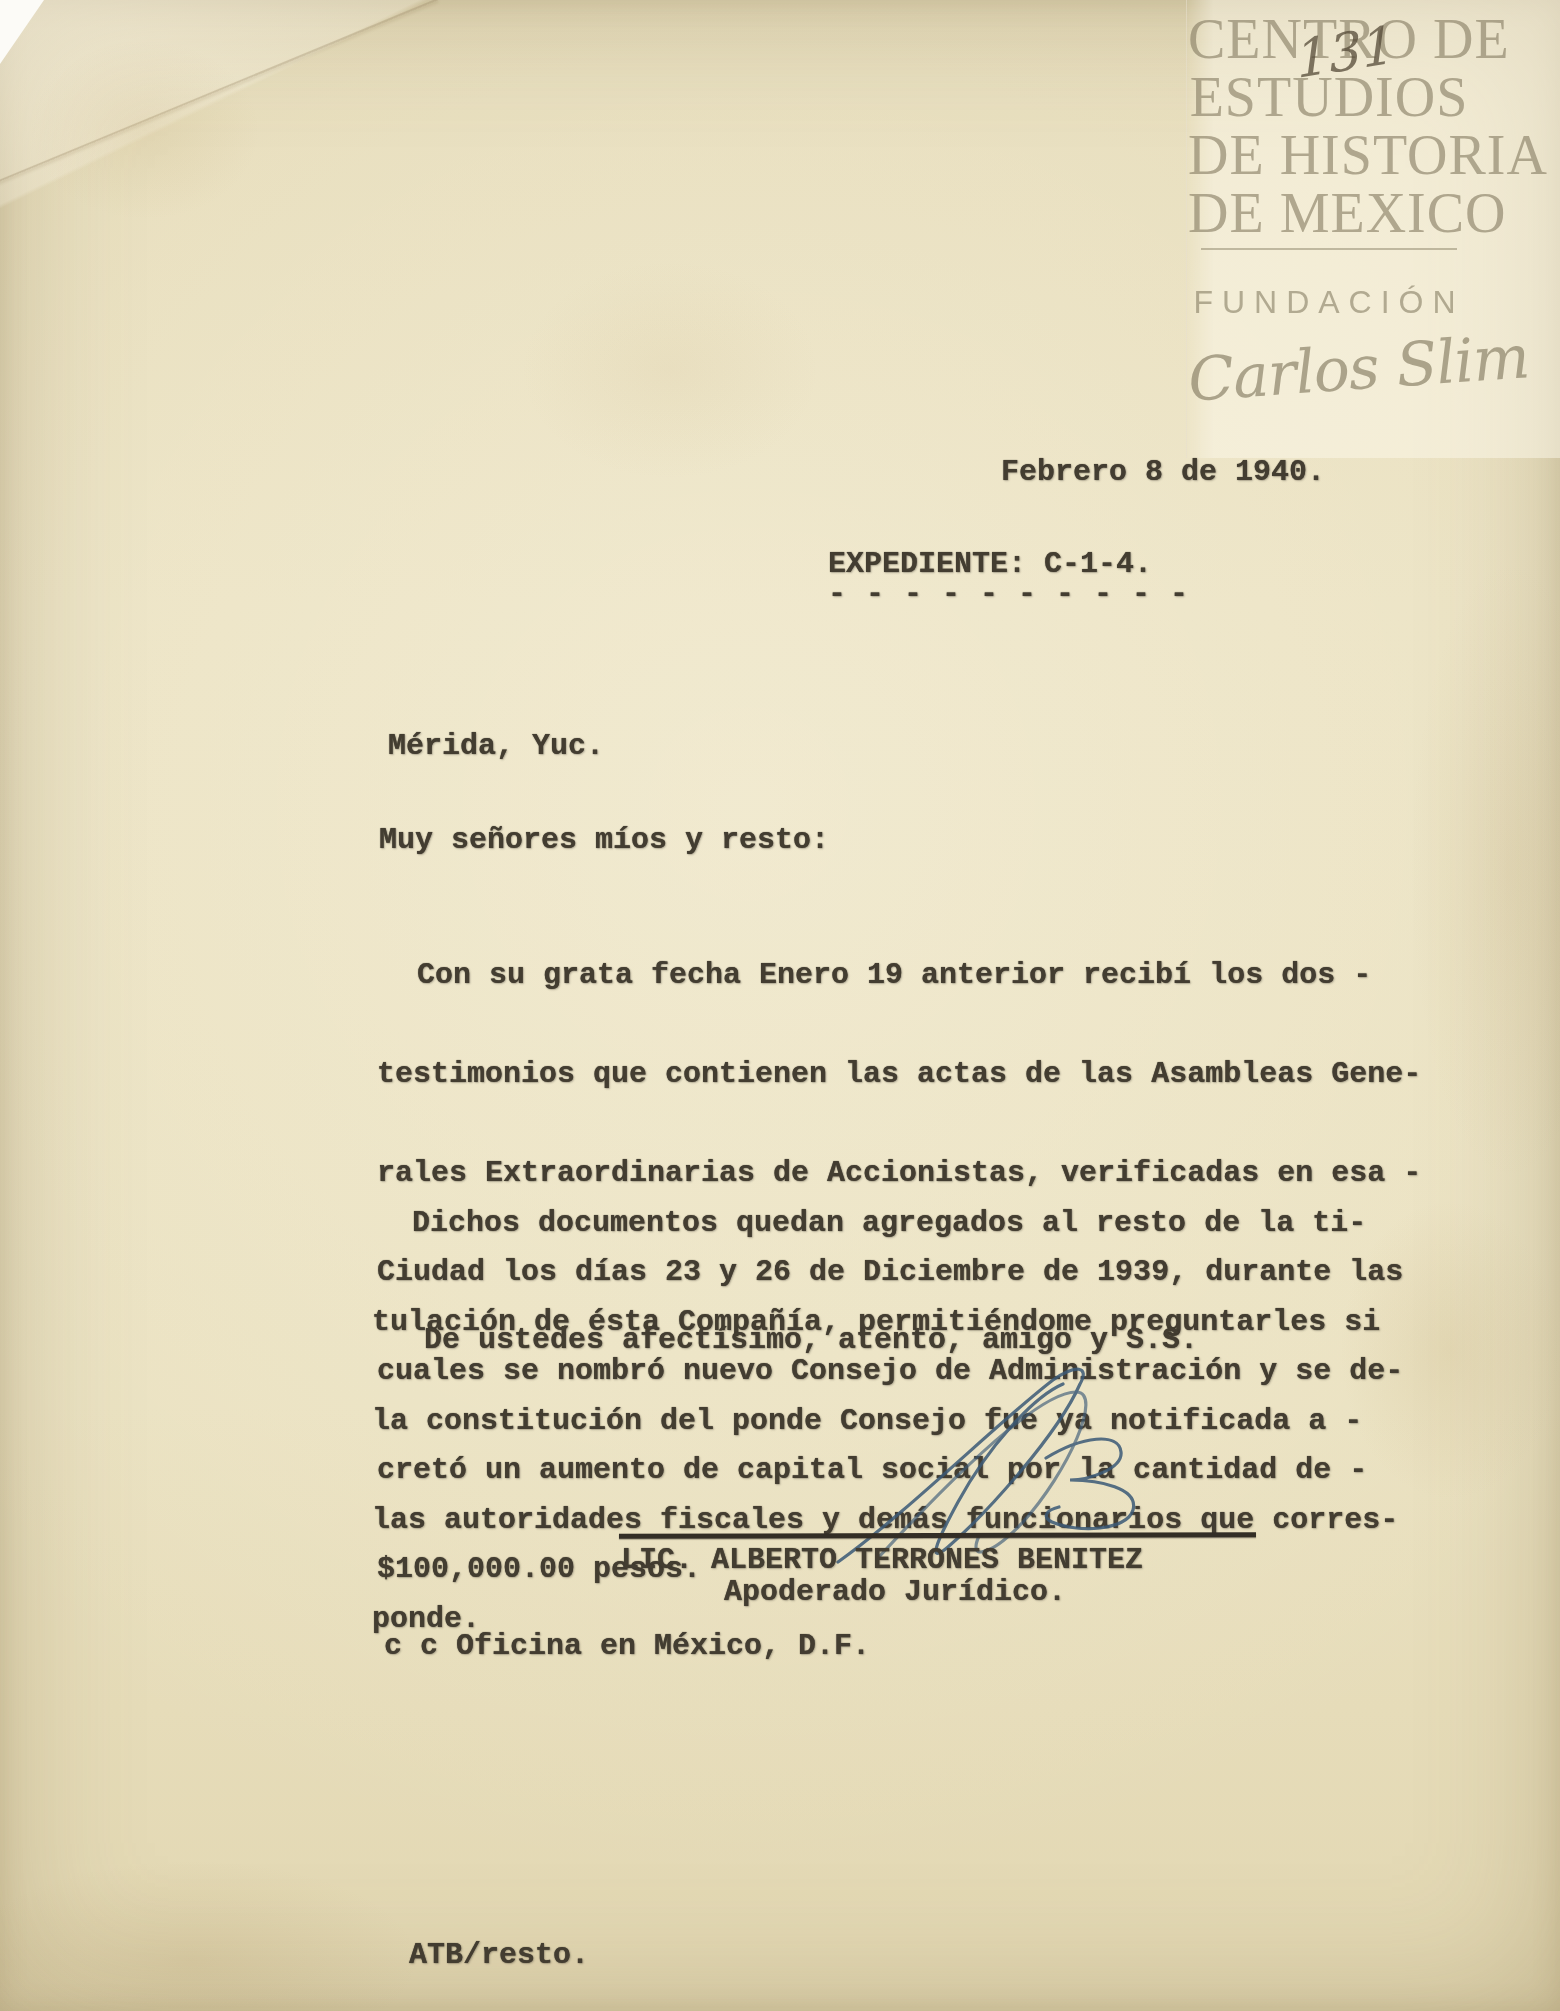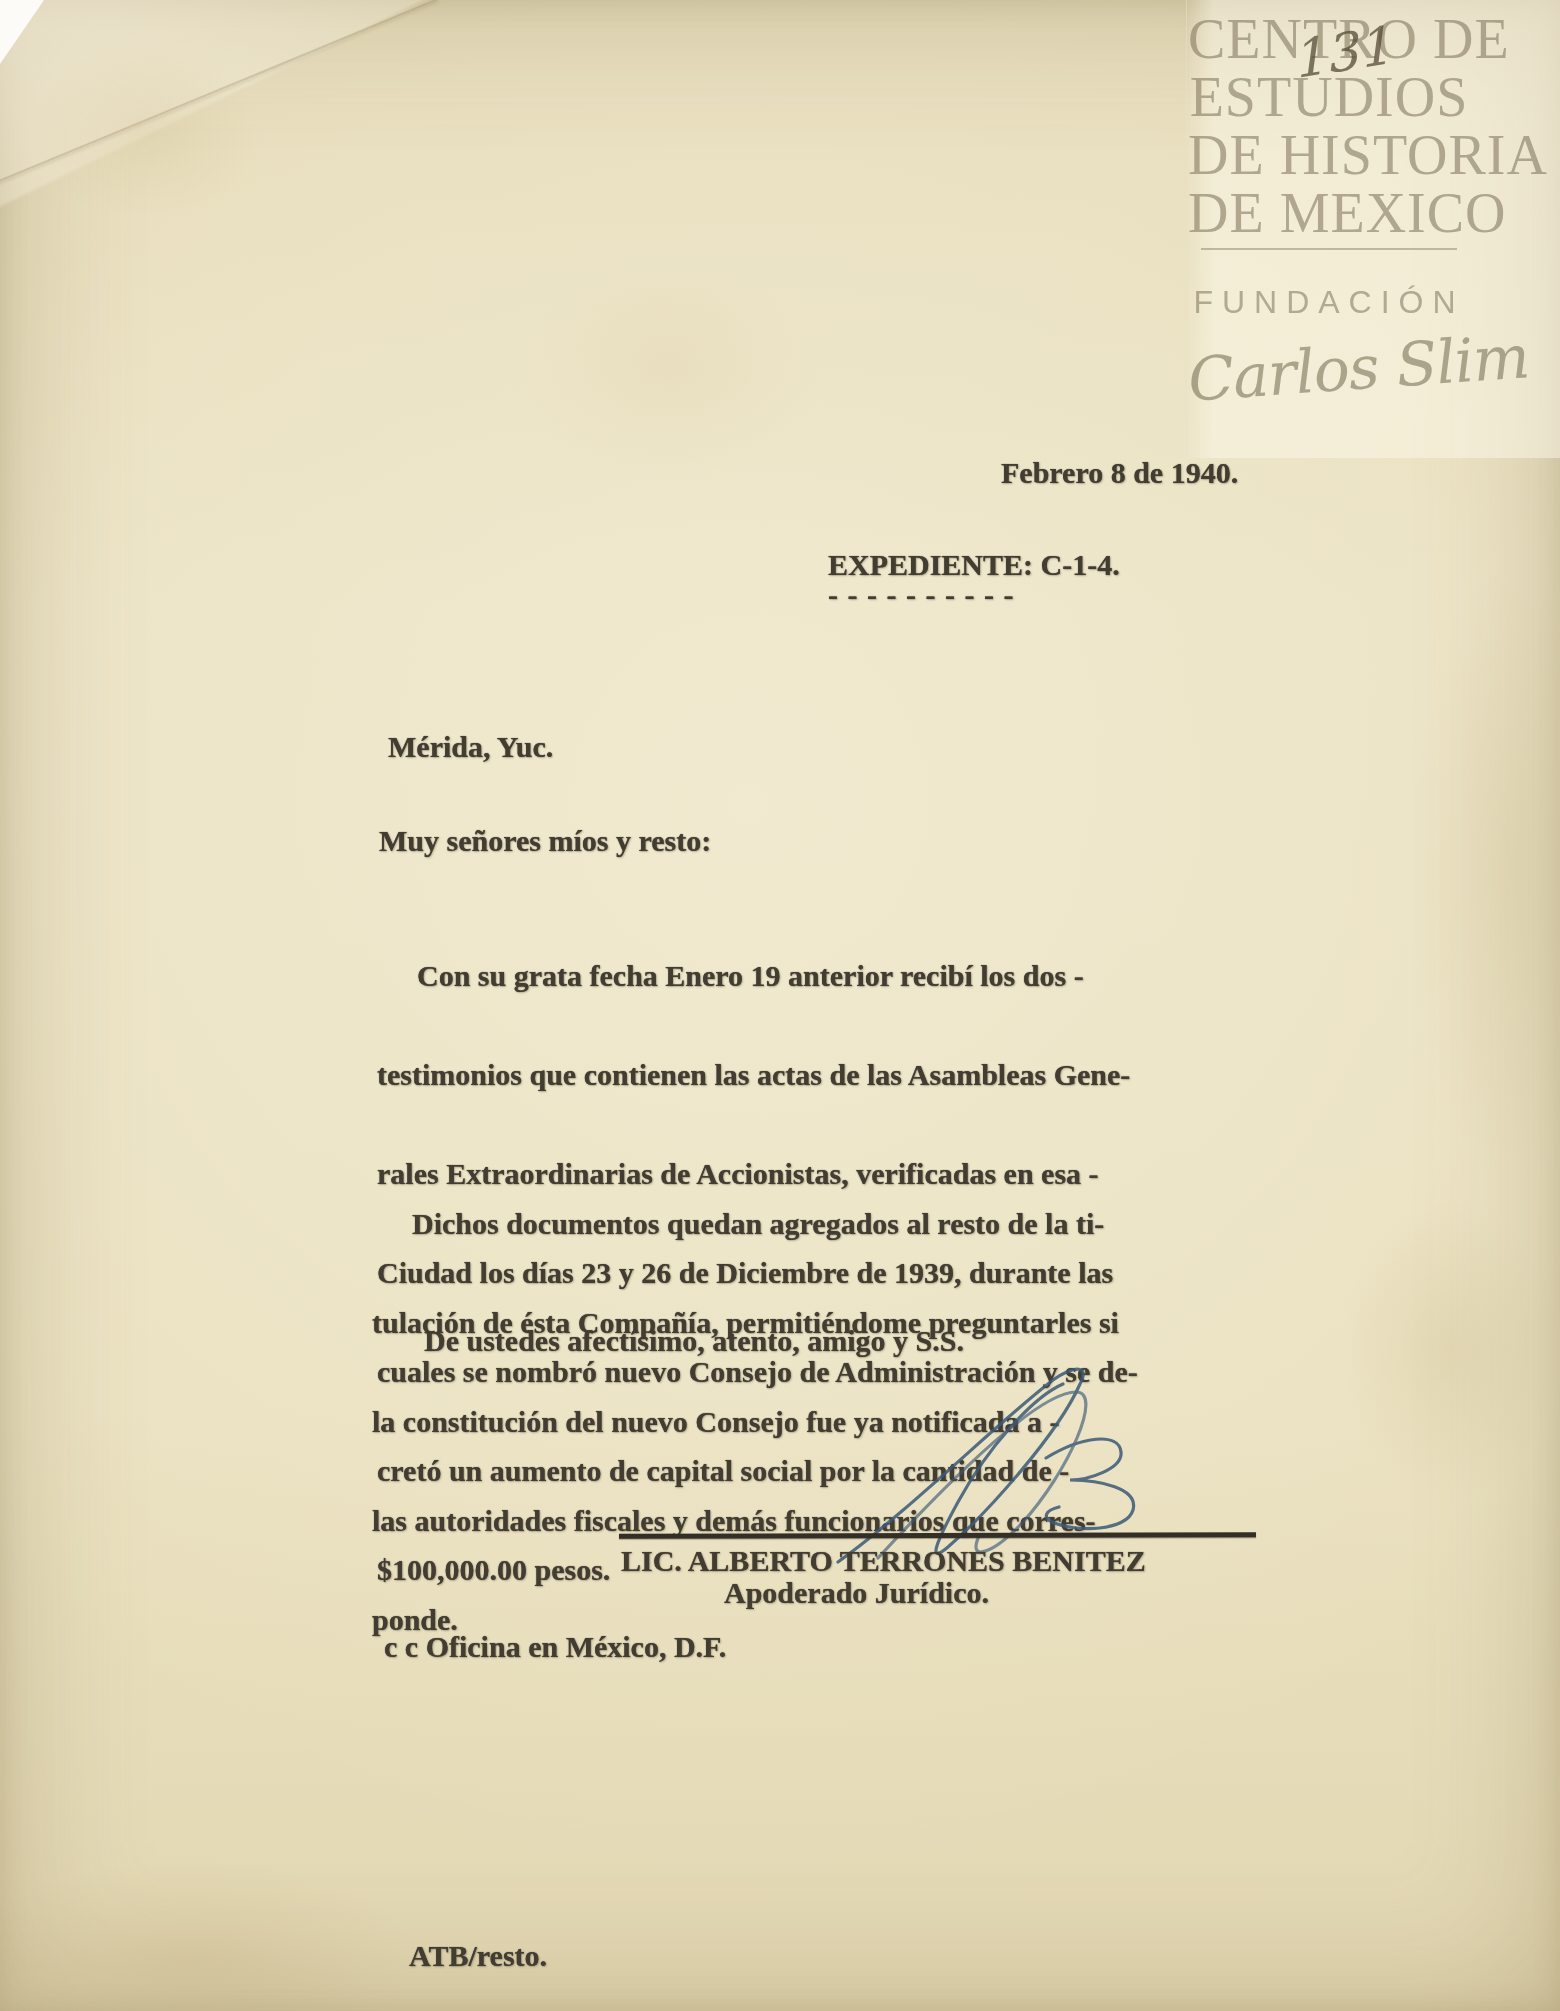--- a/index.html
+++ b/index.html
@@ -81,21 +81,21 @@
     position:absolute; left:1296px; top:22px;
     font-family:"DejaVu Serif","Liberation Serif",serif;
     font-style:italic; font-size:52px;
     color:rgba(84,73,55,0.75);
     transform:rotate(-9deg) skewX(-6deg);
   }
 
   
   .typed {
     position:absolute;
-    font-family:Liberation Serif, serif;
+    font-family:Liberation Mono, monospace;
     font-weight:bold;
     font-size:30px; line-height:33px;
     color:#433d31;
     text-shadow:0 0 1px rgba(58,52,42,0.85), 1px 1px 2px rgba(58,52,42,0.30);
     white-space:pre;
   }
   .t-date      { left:1001px; top:456px; }
   .t-fileref   { left:828px;  top:548px; }
   .t-filedash  { left:828px;  top:578px; letter-spacing:1px; }
   .t-recipient { left:388px;  top:664px; }
@@ -160,21 +160,21 @@
     <div>rales Extraordinarias de Accionistas, verificadas en esa -</div>
     <div>Ciudad los días 23 y 26 de Diciembre de 1939, durante las</div>
     <div>cuales se nombró nuevo Consejo de Administración y se de-</div>
     <div>cretó un aumento de capital social por la cantidad de -</div>
     <div>$100,000.00 pesos.</div>
   </div>
 
   <div class="typed t-para2">
     <div class="indent">Dichos documentos quedan agregados al resto de la ti-</div>
     <div>tulación de ésta Compañía, permitiéndome preguntarles si</div>
-    <div>la constitución del nuevo Consejo fue ya notificada a -</div>
+    <div>la constitución del ponde Consejo fue ya notificada a -</div>
     <div>las autoridades fiscales y demás funcionarios que corres-</div>
     <div>ponde.</div>
   </div>
 
   <div class="typed t-closing">De ustedes afectísimo, atento, amigo y S.S.</div>
 
   <svg class="signature-svg" width="340" height="205" viewBox="0 0 340 205" fill="none">
     <g stroke="#3b5a77" stroke-width="3.2" stroke-linecap="round" fill="none" opacity="0.85">
       <path d="M 20 200 C 90 150, 180 60, 235 18 C 258 2, 272 4, 262 22 C 240 72, 170 150, 130 185 C 110 202, 116 184, 140 140 C 170 85, 215 35, 245 22"></path>
       <path d="M 60 196 C 130 120, 220 30, 258 30 C 286 30, 250 110, 205 160 C 175 192, 149 201, 161 174" opacity="0.75"></path>

